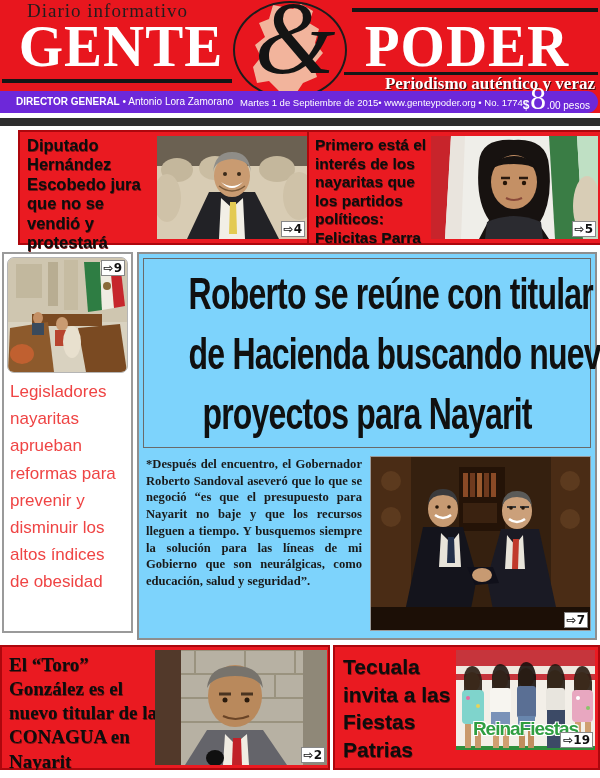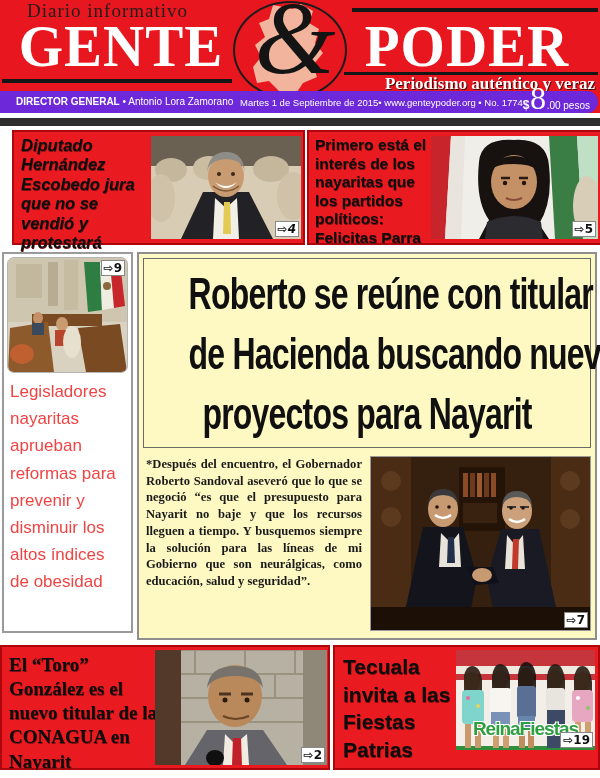--- a/index.html
+++ b/index.html
@@ -42,40 +42,40 @@
           font-family:"DejaVu Sans",sans-serif;font-weight:bold;font-size:12px;
           line-height:14px;padding:0 2px;color:#111;}
   
   .leftcol{position:absolute;left:2px;top:252px;width:131px;height:381px;background:#fff;
            border:2px solid #9a9a9a;box-sizing:border-box;}
   .leftcol .photo{left:3px;top:3px;width:121px;height:116px;border:1px solid #b5b5b5;
                   border-radius:7px;box-sizing:border-box;}
   .leftcol .marker{top:2px;right:2px;bottom:auto;}
   .leftcol-text{position:absolute;left:6px;top:124px;width:118px;font-weight:normal;
                 font-size:17px;line-height:1.6;color:#ef4444;}
-  .mainbox{position:absolute;left:137px;top:252px;width:460px;height:388px;background:#fef9c3;
+  .mainbox{position:absolute;left:137px;top:252px;width:460px;height:388px;background:#7dd3fc;
            border:2px solid #8e8e8e;box-sizing:border-box;}
   .hlbox{position:absolute;left:4px;top:4px;width:448px;height:190px;border:1px solid #6a6a6a;
          box-sizing:border-box;display:flex;flex-direction:column;justify-content:center;}
   .hl-line{text-align:center;font-weight:bold;font-size:40px;line-height:60px;color:#101010;
            letter-spacing:-1px;transform:scale(0.8,1.13);white-space:nowrap;}
   .bodytext{position:absolute;left:7px;top:202px;width:216px;font-family:"Liberation Serif",serif;
             font-weight:bold;font-size:12.6px;line-height:1.33;text-align:justify;color:#1a1a1a;}
   .mainphoto{left:231px;top:202px;width:221px;height:175px;border:1px solid #9a9a9a;
              box-sizing:border-box;}
   
   .box-bl{left:0;top:645px;width:330px;height:125px;}
   .box-bl .head{left:7px;top:6px;width:148px;font-family:"Liberation Serif",serif;
                 font-size:19px;line-height:1.27;}
   .box-bl .photo{left:153px;top:3px;width:172px;height:115px;}
   .box-br{left:333px;top:645px;width:267px;height:125px;}
   .box-br .head{left:8px;top:6px;width:115px;font-size:21px;line-height:1.32;}
   .box-br .photo{left:121px;top:3px;width:139px;height:100px;}
   
-  .box-tl{left:12px;top:130px;width:293px;height:115px;font-style:italic;}
+  .box-tl{left:18px;top:130px;width:293px;height:115px;}
   .box-tl .head{left:7px;top:4px;width:128px;font-size:16.5px;line-height:1.18;}
   .box-tl .photo{left:137px;top:4px;width:150px;height:103px;}
   .box-tr{left:307px;top:130px;width:319px;height:115px;}
   .box-tr .head{left:6px;top:4px;width:116px;font-size:15.5px;line-height:1.2;}
   .box-tr .photo{left:122px;top:4px;width:167px;height:103px;}
   .reina-label{position:absolute;left:0px;bottom:10px;width:100%;text-align:center;
                font-weight:bold;font-size:19px;color:#2f9e41;letter-spacing:-1px;
                text-shadow:-1px -1px 0 #fff,1px -1px 0 #fff,-1px 1px 0 #fff,1px 1px 0 #fff;}
   .botstrip{position:absolute;left:0;top:770px;width:600px;height:8px;background:#fff;}
 </style>

